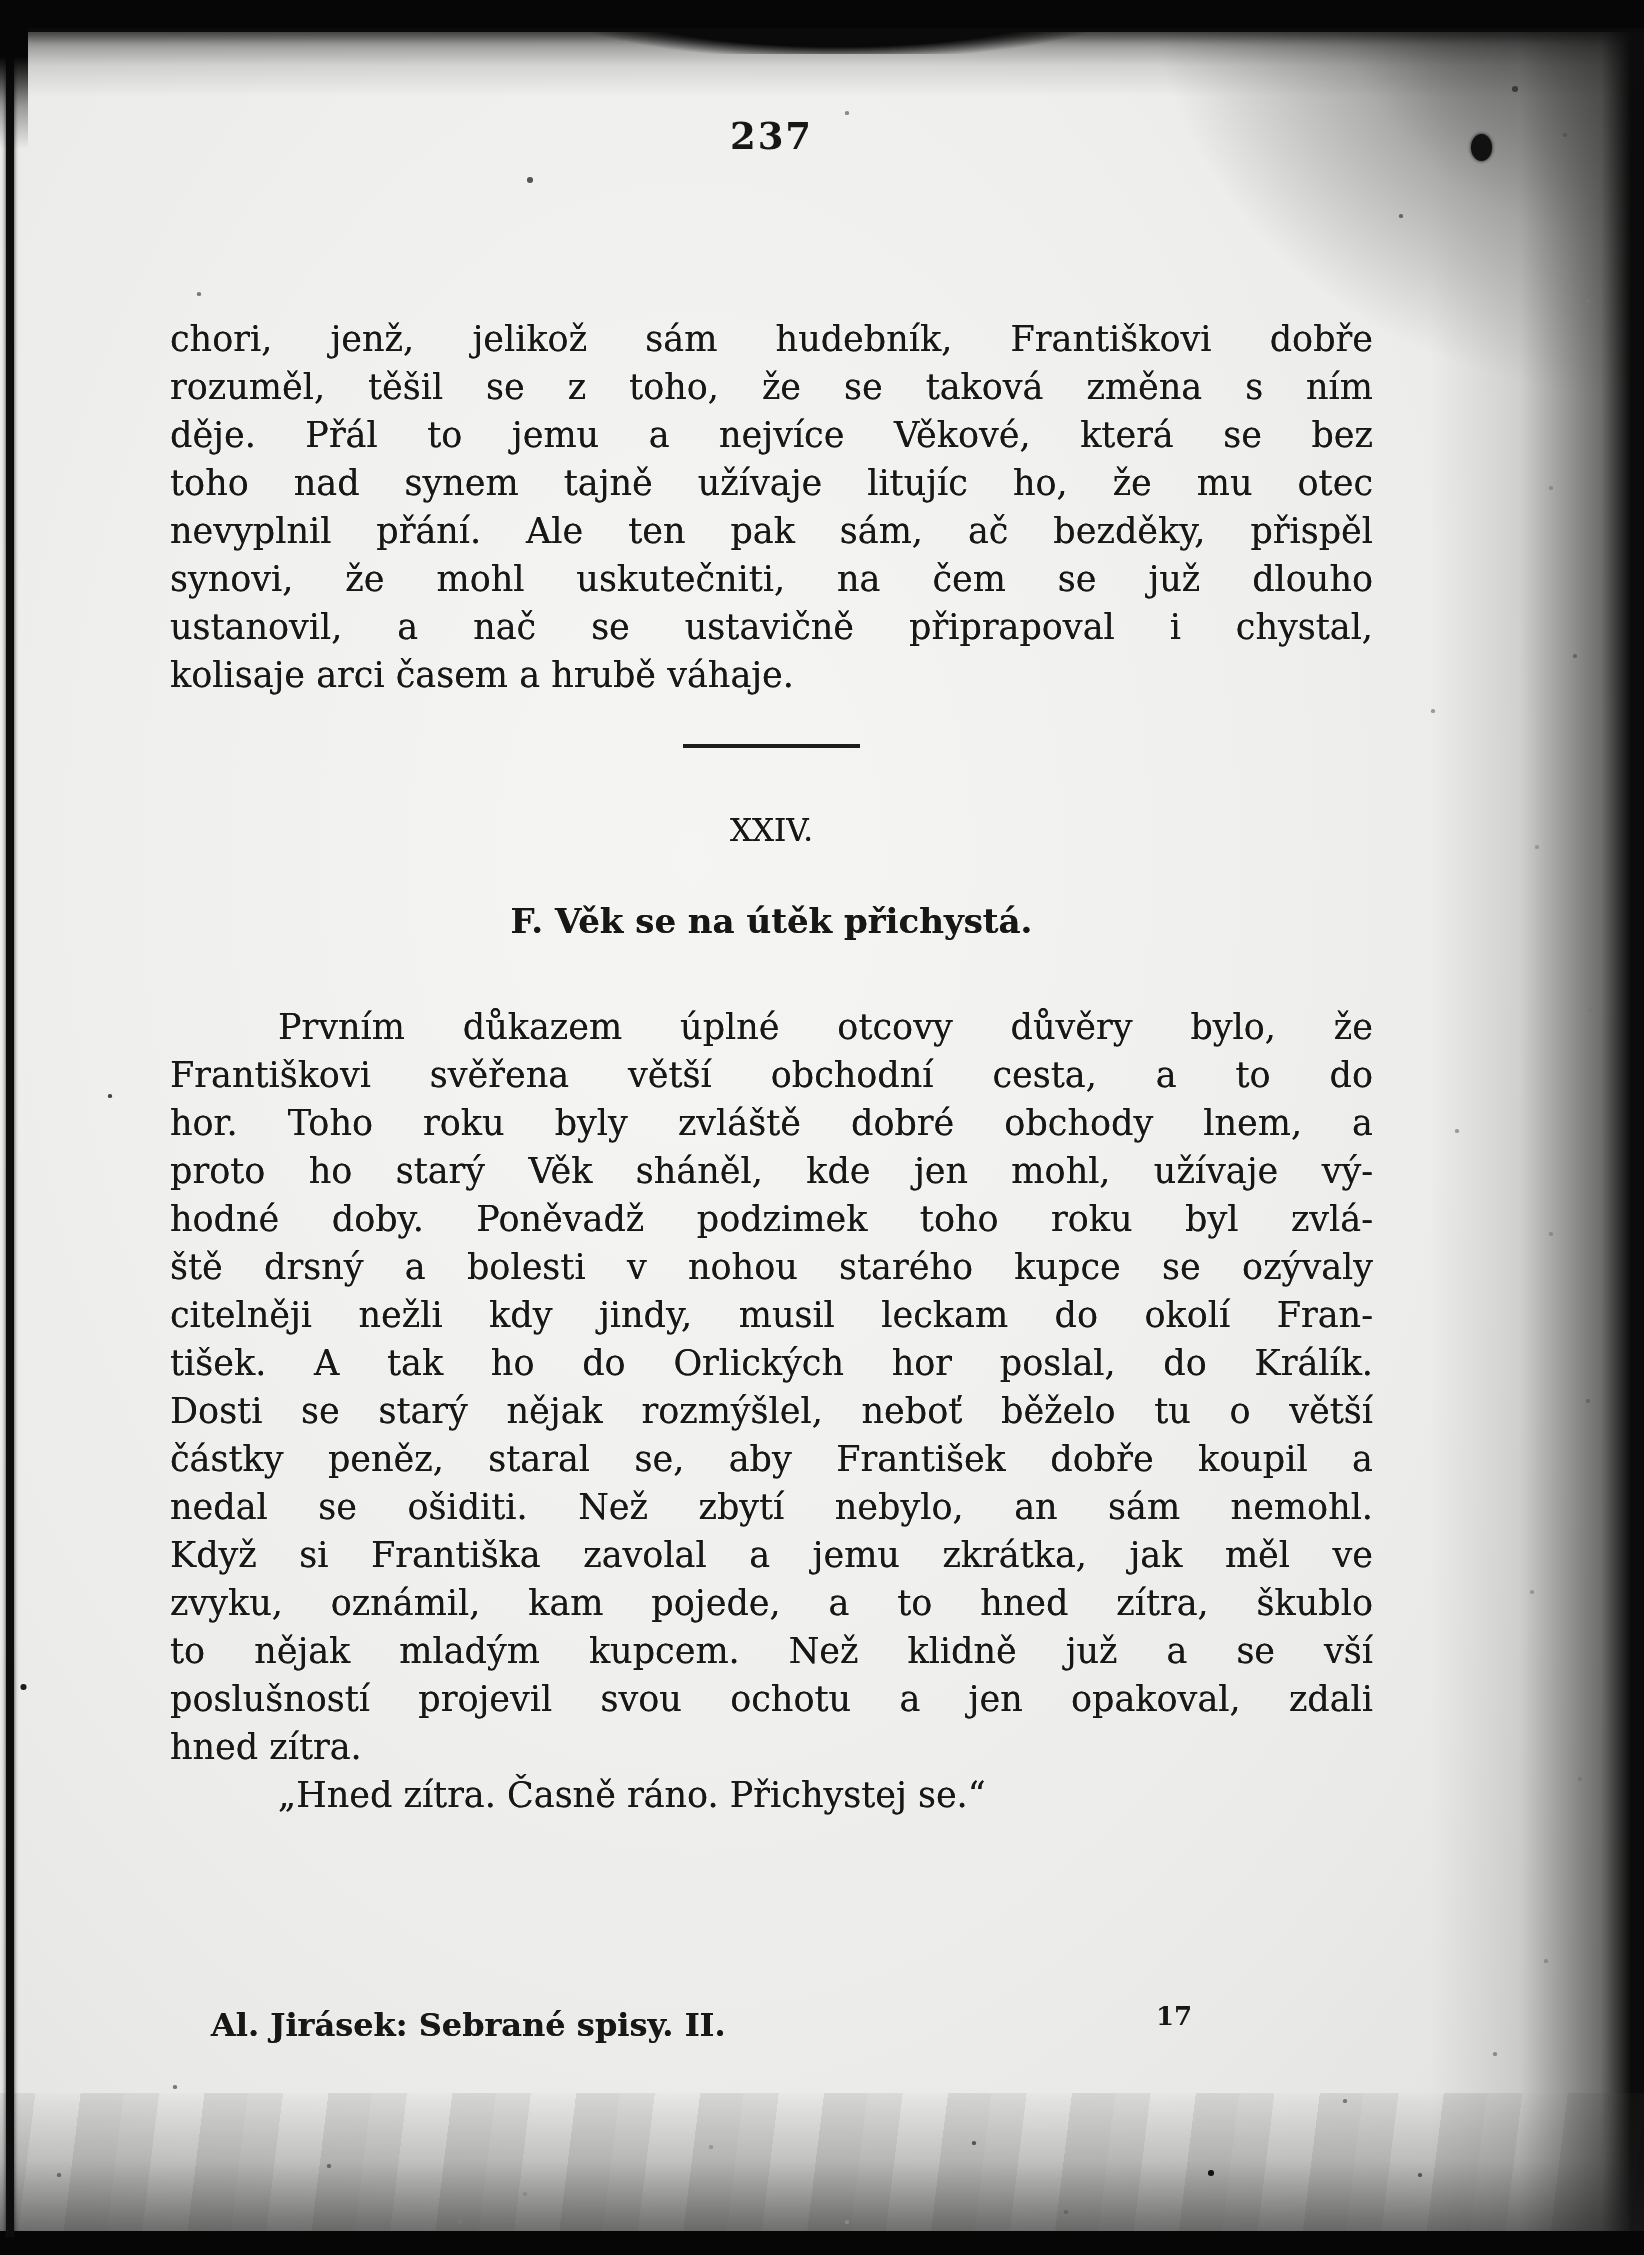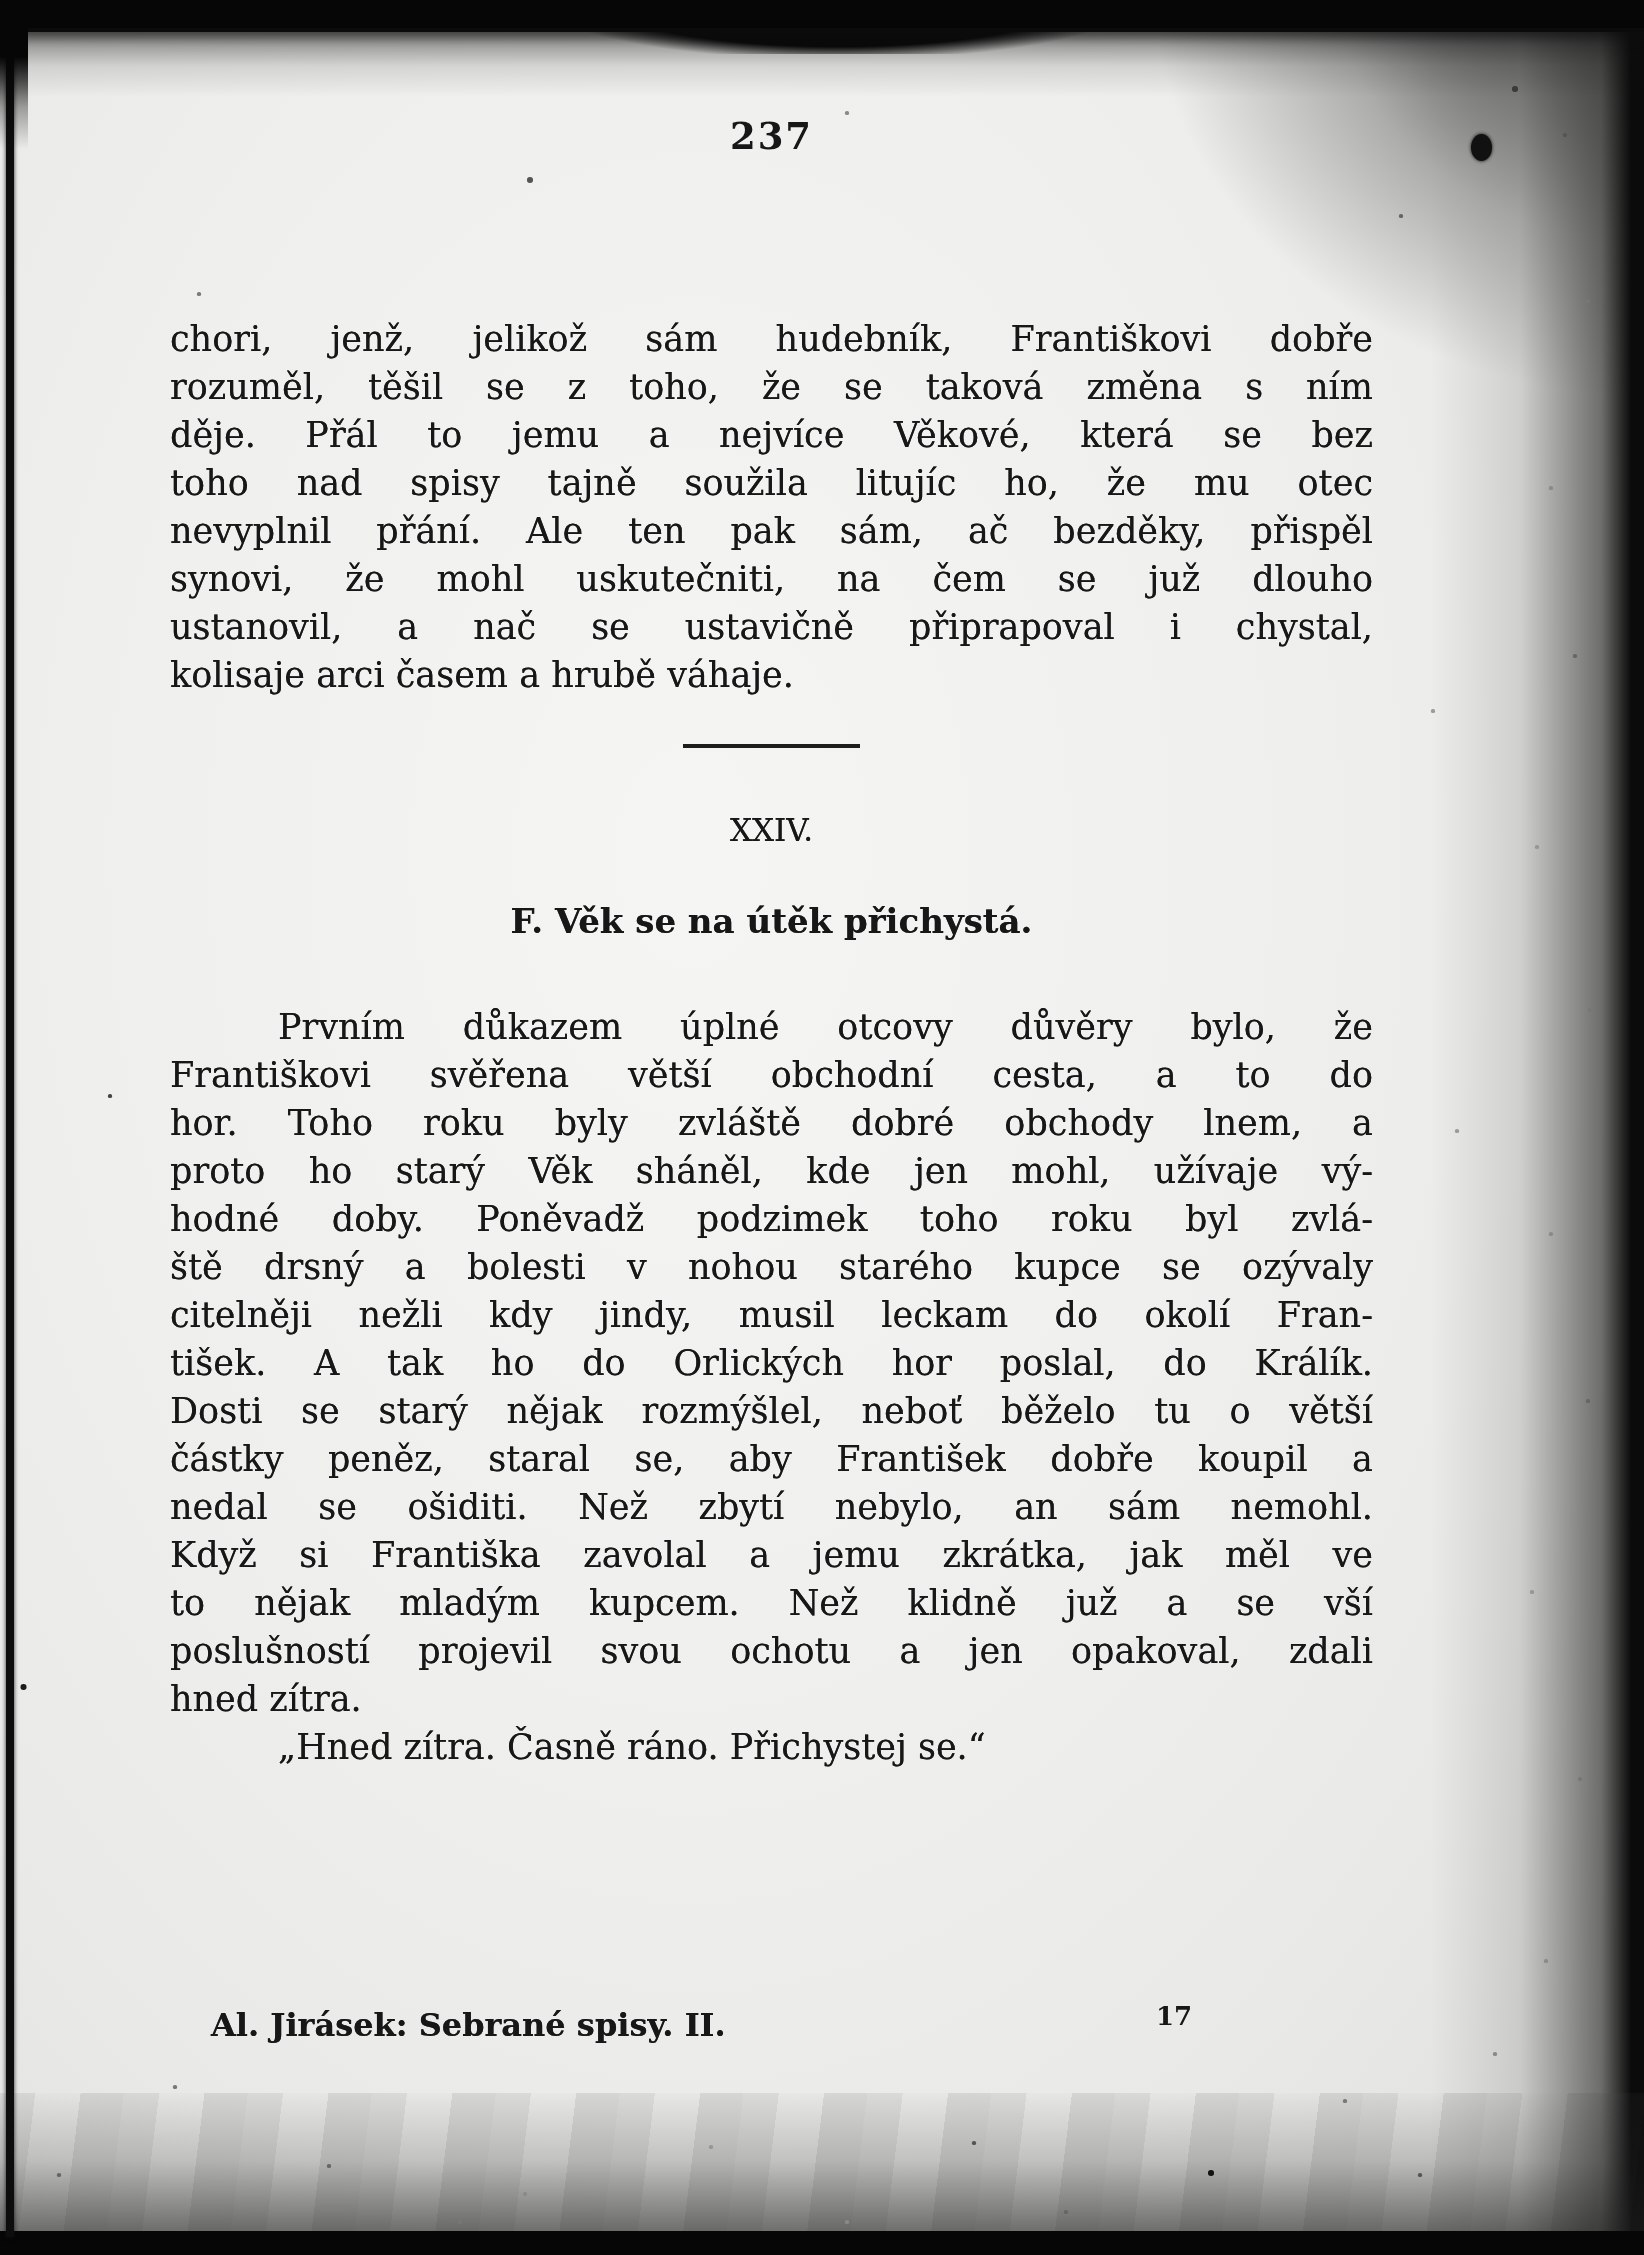--- a/index.html
+++ b/index.html
@@ -63,21 +63,21 @@
 <div class="page">
 
   <div class="pageno">237</div>
 
   <div class="textblock">
 
     <div>
       <div class="line">chori, jenž, jelikož sám hudebník, Františkovi dobře</div>
       <div class="line">rozuměl, těšil se z toho, že se taková změna s ním</div>
       <div class="line">děje. Přál to jemu a nejvíce Věkové, která se bez</div>
-      <div class="line">toho nad spisy tajně soužila litujíc ho, že mu otec</div>
+      <div class="line">toho nad synem tajně užívaje litujíc ho, že mu otec</div>
       <div class="line">nevyplnil přání. Ale ten pak sám, ač bezděky, přispěl</div>
       <div class="line">synovi, že mohl uskutečniti, na čem se juž dlouho</div>
       <div class="line">ustanovil, a nač se ustavičně připrapoval i chystal,</div>
       <div class="line end">kolisaje arci časem a hrubě váhaje.</div>
     </div>
 
     <div class="rule"></div>
 
     <div class="chap">XXIV.</div>
     <div class="subhead">F. Věk se na útěk přichystá.</div>
@@ -88,20 +88,21 @@
       <div class="line">hor. Toho roku byly zvláště dobré obchody lnem, a</div>
       <div class="line">proto ho starý Věk sháněl, kde jen mohl, užívaje vý-</div>
       <div class="line">hodné doby. Poněvadž podzimek toho roku byl zvlá-</div>
       <div class="line">ště drsný a bolesti v nohou starého kupce se ozývaly</div>
       <div class="line">citelněji nežli kdy jindy, musil leckam do okolí Fran-</div>
       <div class="line">tišek. A tak ho do Orlických hor poslal, do Králík.</div>
       <div class="line">Dosti se starý nějak rozmýšlel, neboť běželo tu o větší</div>
       <div class="line">částky peněz, staral se, aby František dobře koupil a</div>
       <div class="line">nedal se ošiditi. Než zbytí nebylo, an sám nemohl.</div>
       <div class="line">Když si Františka zavolal a jemu zkrátka, jak měl ve</div>
+      <div class="line">zvyku, oznámil, kam pojede, a to hned zítra, škublo</div>
       <div class="line">to nějak mladým kupcem. Než klidně juž a se vší</div>
       <div class="line">poslušností projevil svou ochotu a jen opakoval, zdali</div>
       <div class="line end">hned zítra.</div>
     </div>
 
     <div>
       <div class="line ind end">„Hned zítra. Časně ráno. Přichystej se.“</div>
     </div>
 
 

